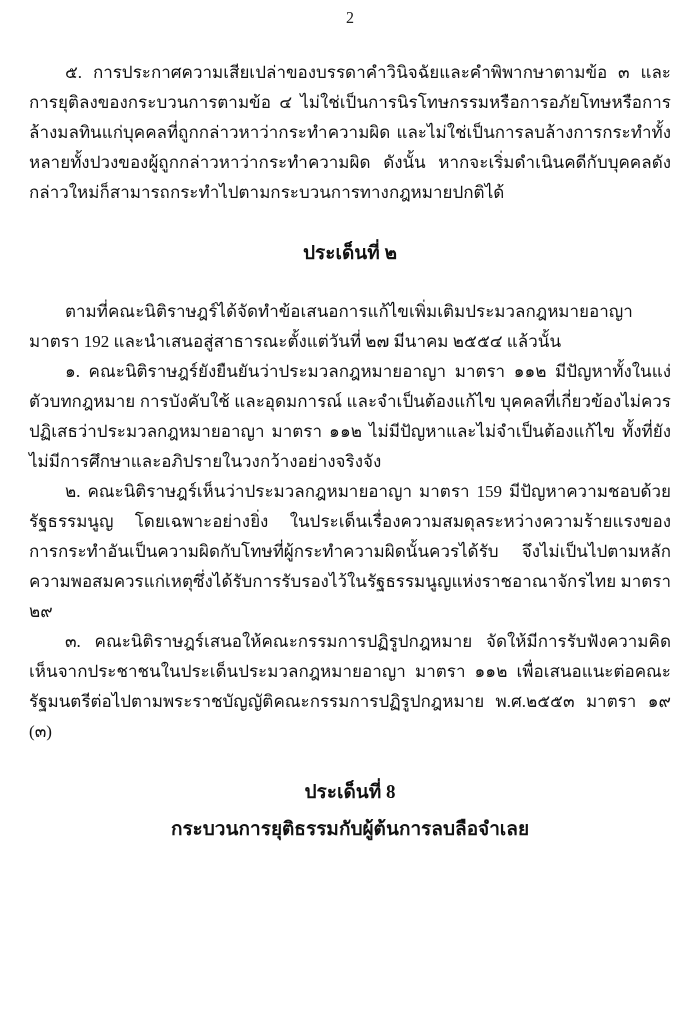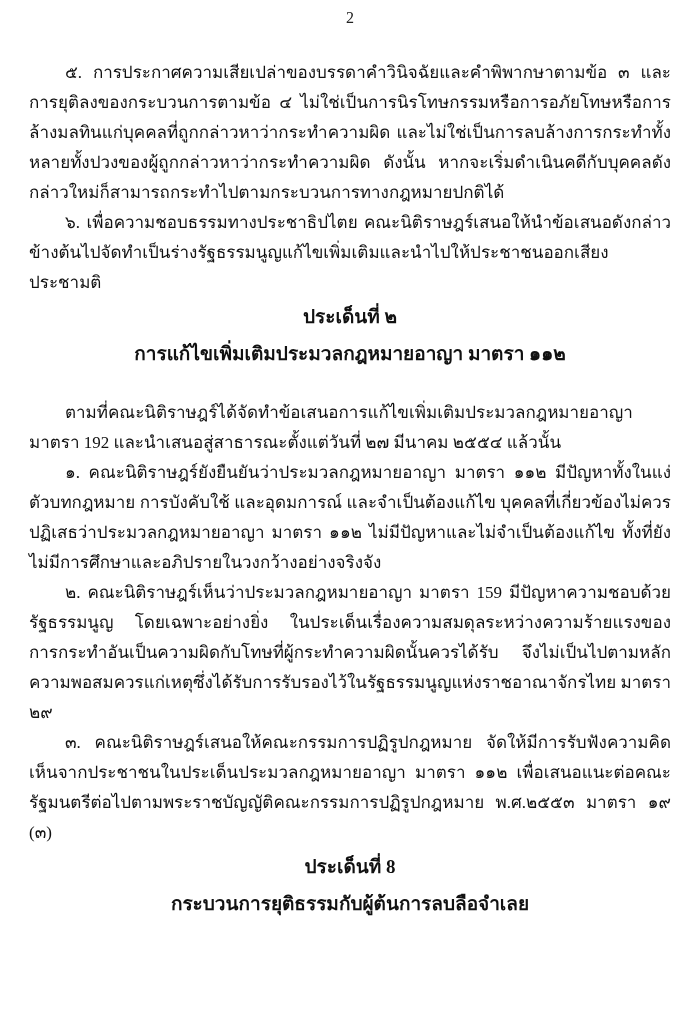--- a/index.html
+++ b/index.html
@@ -30,20 +30,21 @@
     font-size: 17px;
     line-height: 30px;
     text-align: justify;
     overflow-wrap: break-word;
   }
   p.para {
     margin: 0;
     text-indent: 36px;
   }
   .heading-block {
+    margin-top: 26px;
     margin-bottom: 26px;
     text-align: center;
   }
   .heading {
     font-weight: bold;
     font-size: 19px;
     line-height: 37px;
     text-indent: 0;
     text-align: center;
   }
@@ -52,25 +53,23 @@
 <body>
 
 <div class="page">
 
   <div class="page-number">2</div>
 
   <div class="content">
 
     <p class="para">๕. การประกาศความเสียเปล่าของบรรดาคำวินิจฉัยและคำพิพากษาตามข้อ ๓ และการยุติลงของกระบวนการตามข้อ ๔ ไม่ใช่เป็นการนิรโทษกรรมหรือการอภัยโทษหรือการล้างมลทินแก่บุคคลที่ถูกกล่าวหาว่ากระทำความผิด และไม่ใช่เป็นการลบล้างการกระทำทั้งหลายทั้งปวงของผู้ถูกกล่าวหาว่ากระทำความผิด ดังนั้น หากจะเริ่มดำเนินคดีกับบุคคลดังกล่าวใหม่ก็สามารถกระทำไปตามกระบวนการทางกฎหมายปกติได้</p>
 
-    <p class="para">๖. เพื่อความชอบธรรมทางประชาธิปไตย คณะนิติราษฎร์เสนอให้นำข้อเสนอดังกล่าวข้างต้นไปจัดทำเป็นร่างรัฐธรรมนูญแก้ไขเพิ่มเติมและนำไปให้ประชาชนออกเสียงประชามติ</p>
 
     <div class="heading-block">
       <div class="heading">ประเด็นที่ ๒</div>
-      <div class="heading">การแก้ไขเพิ่มเติมประมวลกฎหมายอาญา มาตรา ๑๑๒</div>
     </div>
 
     <p class="para">ตามที่คณะนิติราษฎร์ได้จัดทำข้อเสนอการแก้ไขเพิ่มเติมประมวลกฎหมายอาญา มาตรา 192 และนำเสนอสู่สาธารณะตั้งแต่วันที่ ๒๗ มีนาคม ๒๕๕๔ แล้วนั้น</p>
 
     <p class="para">๑. คณะนิติราษฎร์ยังยืนยันว่าประมวลกฎหมายอาญา มาตรา ๑๑๒ มีปัญหาทั้งในแง่ตัวบทกฎหมาย การบังคับใช้ และอุดมการณ์ และจำเป็นต้องแก้ไข บุคคลที่เกี่ยวข้องไม่ควรปฏิเสธว่าประมวลกฎหมายอาญา มาตรา ๑๑๒ ไม่มีปัญหาและไม่จำเป็นต้องแก้ไข ทั้งที่ยังไม่มีการศึกษาและอภิปรายในวงกว้างอย่างจริงจัง</p>
 
     <p class="para">๒. คณะนิติราษฎร์เห็นว่าประมวลกฎหมายอาญา มาตรา 159 มีปัญหาความชอบด้วยรัฐธรรมนูญ โดยเฉพาะอย่างยิ่ง ในประเด็นเรื่องความสมดุลระหว่างความร้ายแรงของการกระทำอันเป็นความผิดกับโทษที่ผู้กระทำความผิดนั้นควรได้รับ จึงไม่เป็นไปตามหลักความพอสมควรแก่เหตุซึ่งได้รับการรับรองไว้ในรัฐธรรมนูญแห่งราชอาณาจักรไทย มาตรา ๒๙</p>
 
     <p class="para">๓. คณะนิติราษฎร์เสนอให้คณะกรรมการปฏิรูปกฎหมาย จัดให้มีการรับฟังความคิดเห็นจากประชาชนในประเด็นประมวลกฎหมายอาญา มาตรา ๑๑๒ เพื่อเสนอแนะต่อคณะรัฐมนตรีต่อไปตามพระราชบัญญัติคณะกรรมการปฏิรูปกฎหมาย พ.ศ.๒๕๕๓ มาตรา ๑๙ (๓)</p>
 

